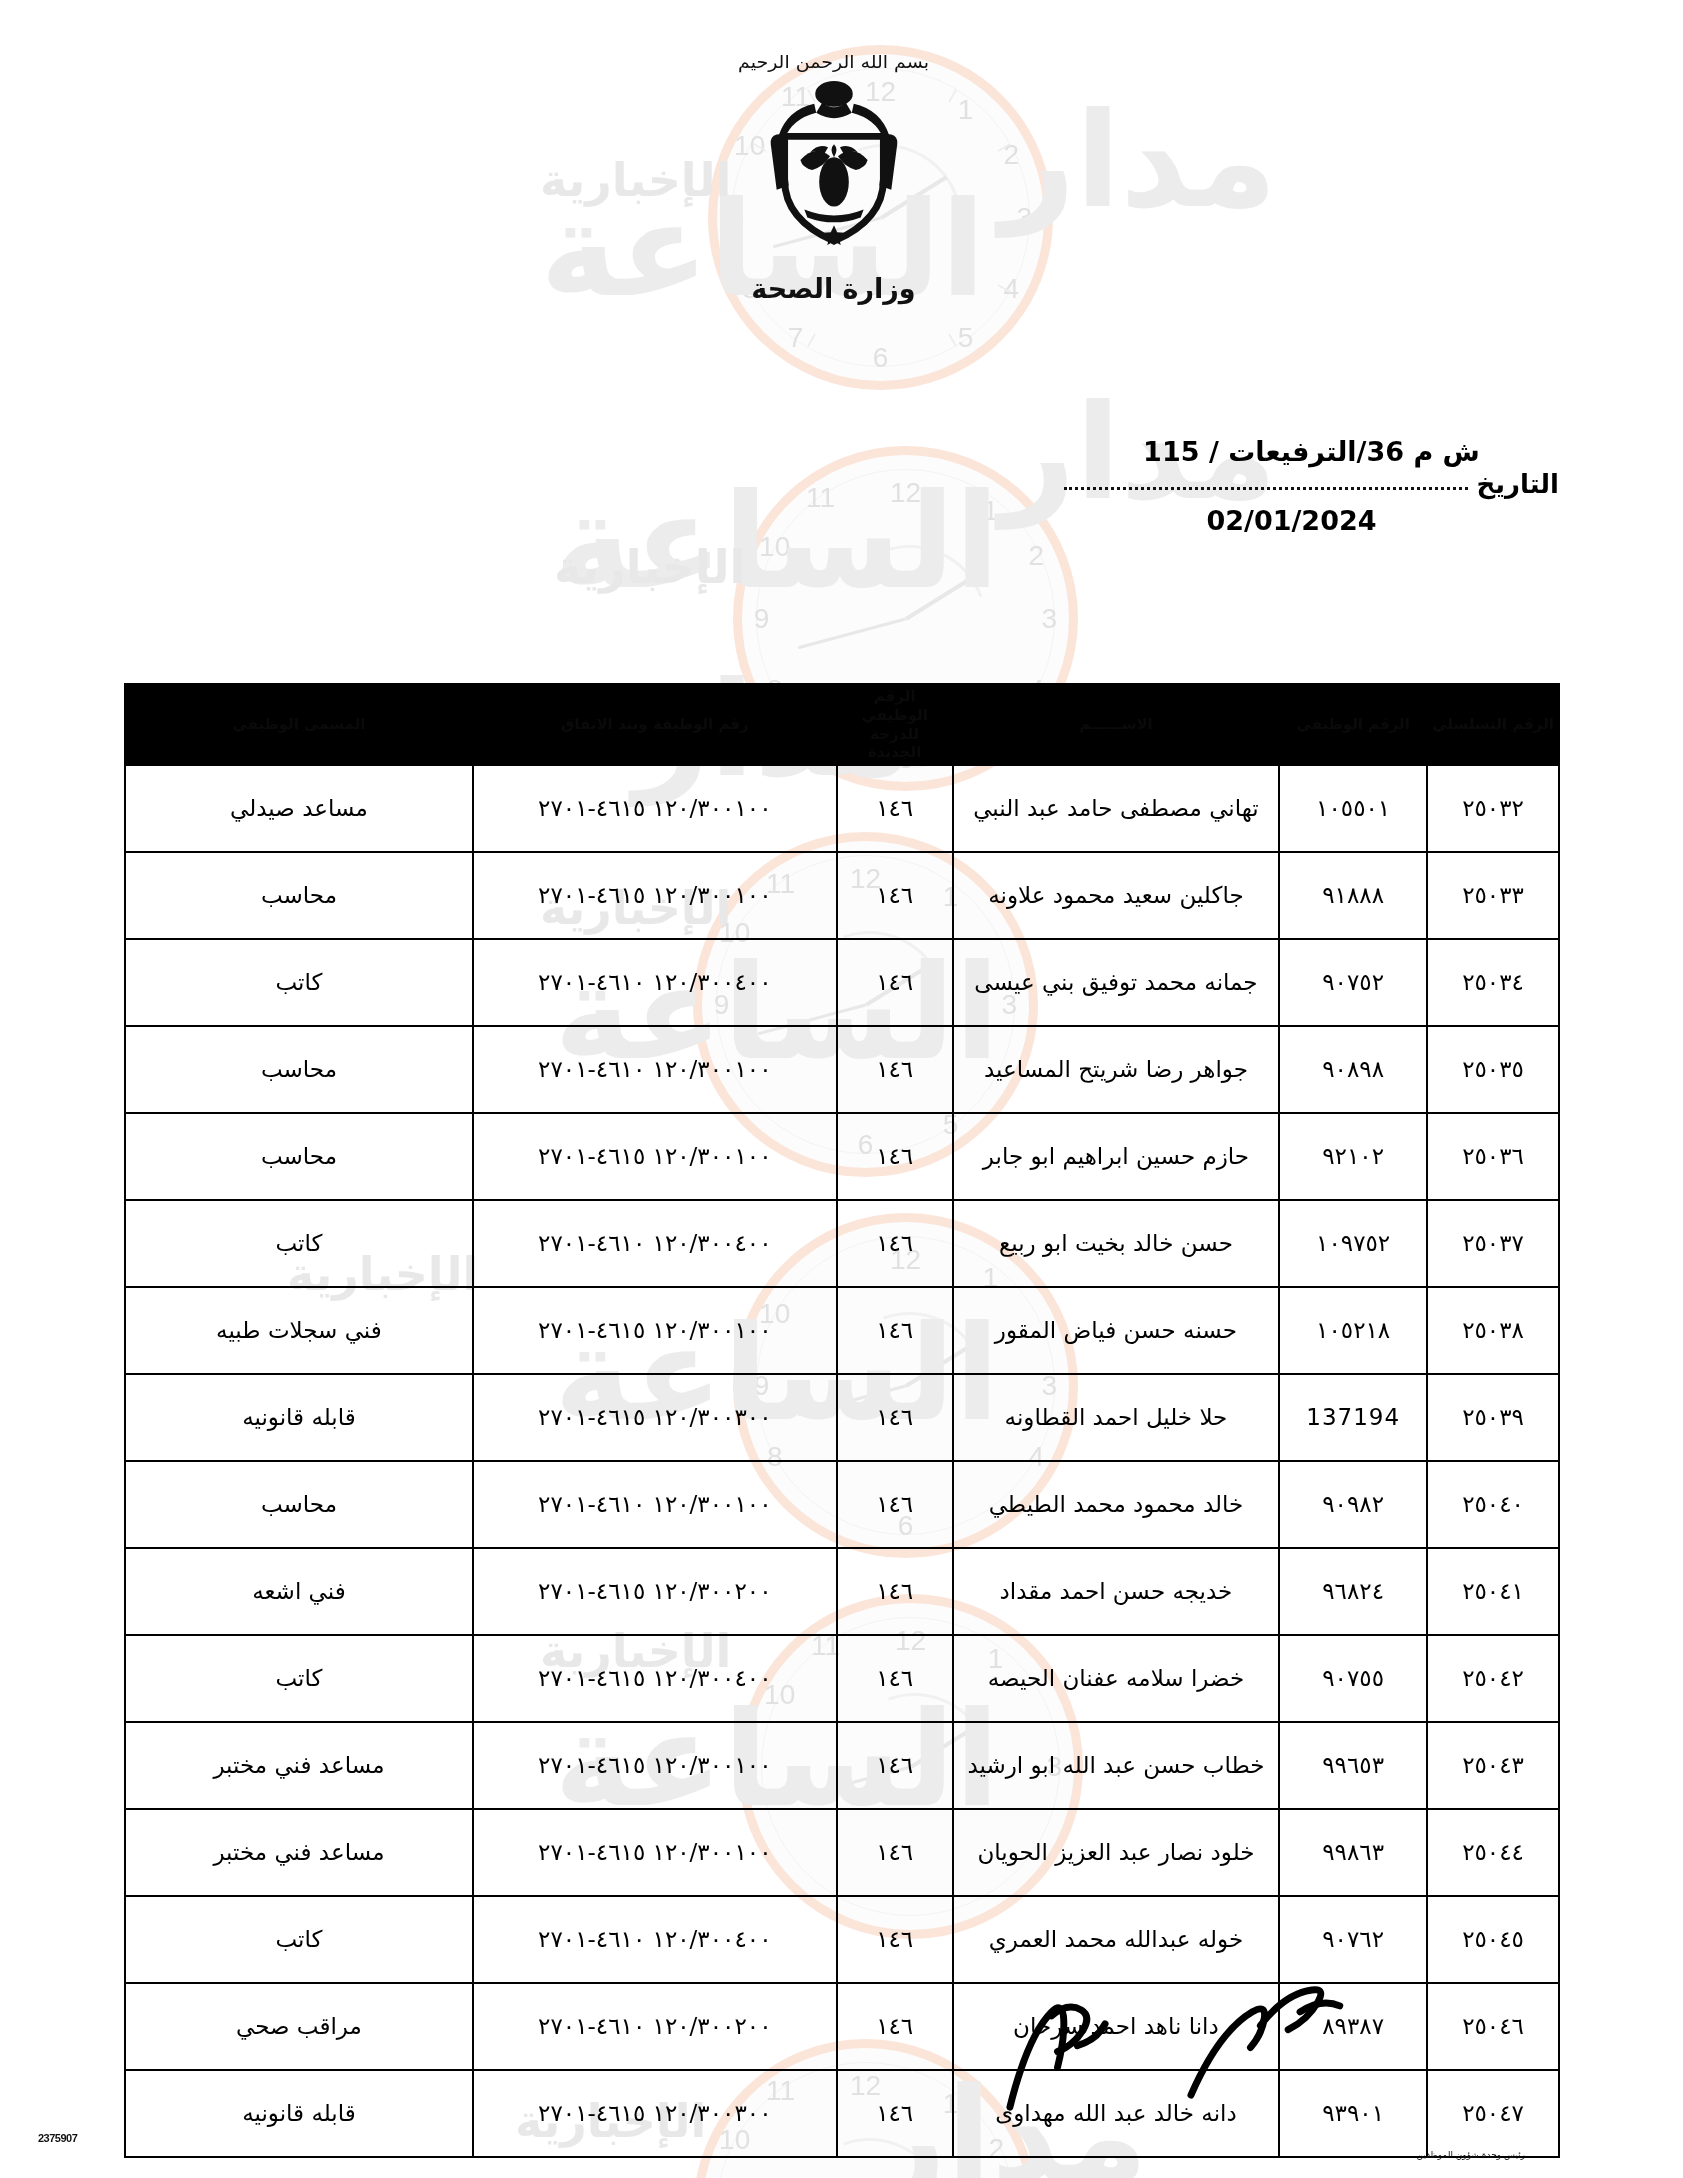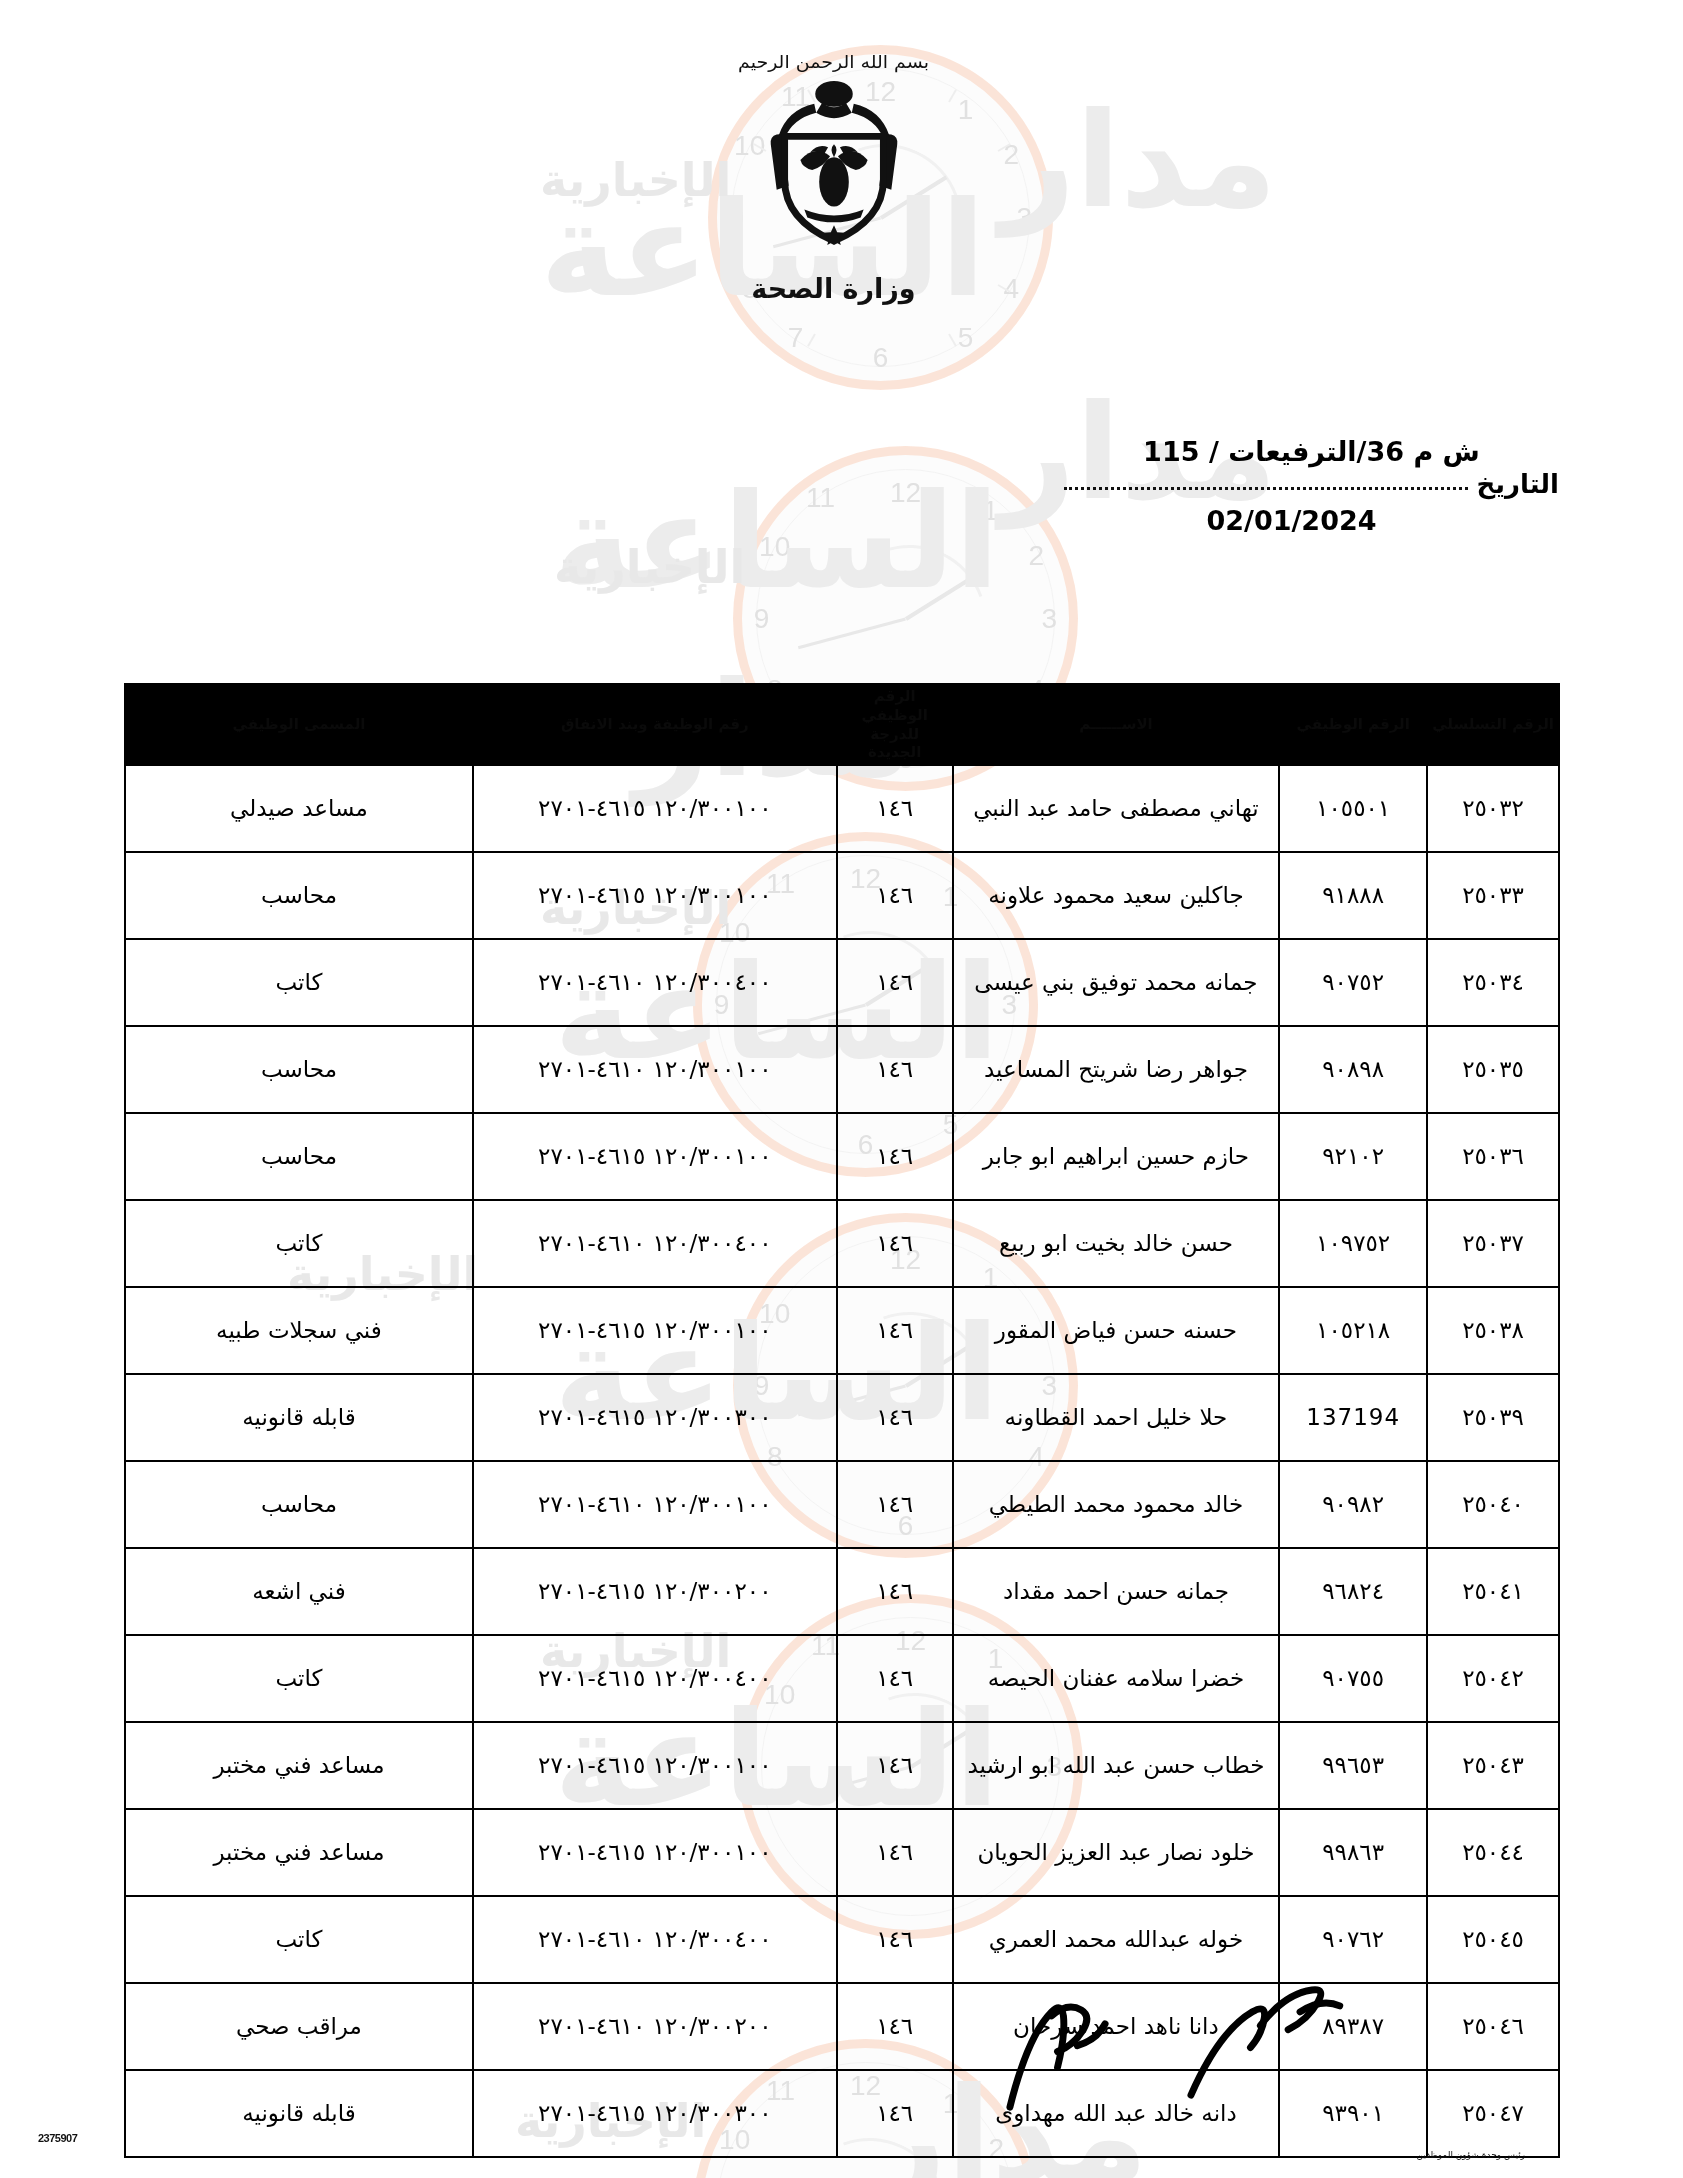--- a/index.html
+++ b/index.html
@@ -401,21 +401,21 @@
             <td class="c-serial">٢٥٠٤٠</td>
             <td class="c-id">٩٠٩٨٢</td>
             <td class="c-name">خالد محمود محمد الطيطي</td>
             <td class="c-grade">١٤٦</td>
             <td class="c-code">١٢٠/٣٠٠١٠٠  ٤٦١٠-٢٧٠١</td>
             <td class="c-job">محاسب</td>
           </tr>
           <tr>
             <td class="c-serial">٢٥٠٤١</td>
             <td class="c-id">٩٦٨٢٤</td>
-            <td class="c-name">جمانه حسن احمد مقداد</td>
+            <td class="c-name">خديجه حسن احمد مقداد</td>
             <td class="c-grade">١٤٦</td>
             <td class="c-code">١٢٠/٣٠٠٢٠٠  ٤٦١٥-٢٧٠١</td>
             <td class="c-job">فني اشعه</td>
           </tr>
           <tr>
             <td class="c-serial">٢٥٠٤٢</td>
             <td class="c-id">٩٠٧٥٥</td>
             <td class="c-name">خضرا سلامه عفنان الحيصه</td>
             <td class="c-grade">١٤٦</td>
             <td class="c-code">١٢٠/٣٠٠٤٠٠  ٤٦١٥-٢٧٠١</td>

